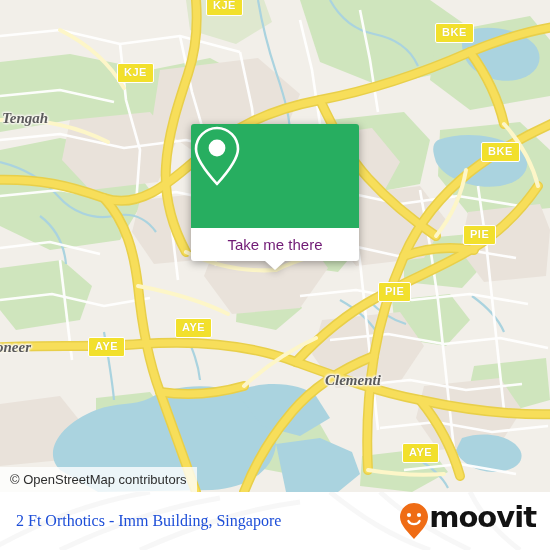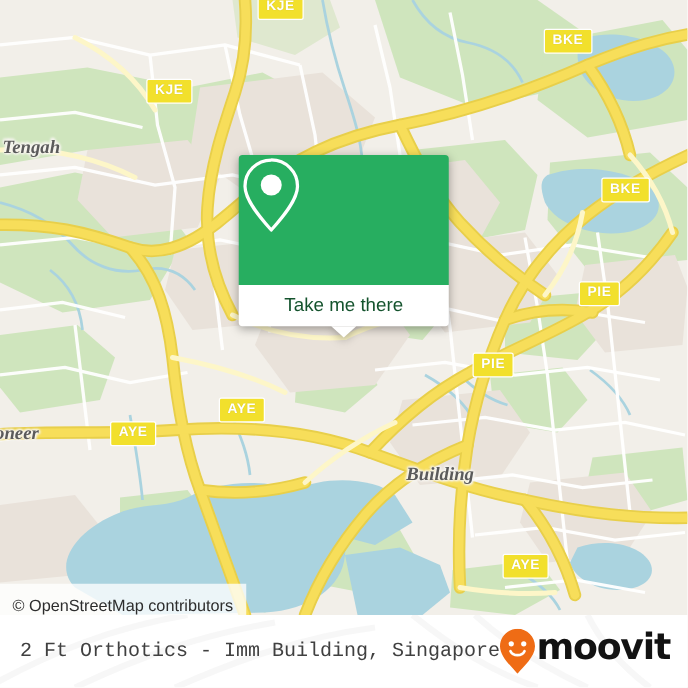--- a/index.html
+++ b/index.html
@@ -79,21 +79,21 @@
     height: 33px;
     display: flex;
     align-items: center;
     justify-content: center;
     border-bottom-left-radius: 3px;
     border-bottom-right-radius: 3px;
   }
   .popup-foot span {
     font-family: "Liberation Sans", sans-serif;
     font-size: 15px;
-    color: #14532d;
+    color: #701a75;
     white-space: nowrap;
   }
   .popup-tail {
     position: absolute;
     left: 50%;
     margin-left: -10px;
     top: 137px;
     width: 0; height: 0;
     border-left: 10px solid transparent;
     border-right: 10px solid transparent;
@@ -101,21 +101,21 @@
   }
 
   
   .osm-bar {
     position: absolute;
     left: 0; top: 467px;
     height: 25px;
     padding: 0 10px 0 10px;
     background: rgba(255,255,255,0.78);
     display: flex;
-    align-items: flex-end;
+    align-items: center;
   }
   .osm-bar span {
     font-family: "Liberation Sans", sans-serif;
     font-size: 13px;
     color: #2d2d2d;
     white-space: nowrap;
   }
 
   
   .bottombar {
@@ -123,23 +123,23 @@
     left: 0; top: 492px;
     width: 550px; height: 58px;
     background: #ffffff;
     display: flex;
     align-items: center;
     justify-content: space-between;
     padding: 0 14px 0 16px;
     overflow: hidden;
   }
   .bottombar-title {
-    font-family: Liberation Mono, monospace;
+    font-family: Liberation Serif, serif;
     font-size: 16px;
-    color: #404040;
+    color: #1d4ed8;
     white-space: nowrap;
     z-index: 2;
   }
   .moovit-logo {
     display: flex;
     align-items: flex-start;
     z-index: 2;
   }
   .moovit-logo svg { display: block; }
   .moovit-word {
@@ -297,21 +297,21 @@
         <path d="M436,236 C452,216 462,194 466,170"></path>
         <path d="M504,124 C520,142 532,162 538,186"></path>
         <path d="M368,470 C392,474 418,476 444,474"></path>
         <path d="M60,30 C88,44 110,64 124,88"></path>
         <path d="M276,270 C300,258 326,252 352,252"></path>
       </g>
     </svg>
 
     <div class="place-label" style="left:2px; top:110px;">Tengah</div>
     <div class="place-label" style="left:-4px; top:339px;">oneer</div>
-    <div class="place-label" style="left:325px; top:372px;">Building</div>
+    <div class="place-label" style="left:325px; top:372px;">Clementi</div>
 
     <div class="shield" style="left:206px; top:-4px;">KJE</div>
     <div class="shield" style="left:435px; top:23px;">BKE</div>
     <div class="shield" style="left:117px; top:63px;">KJE</div>
     <div class="shield" style="left:481px; top:142px;">BKE</div>
     <div class="shield" style="left:463px; top:225px;">PIE</div>
     <div class="shield" style="left:378px; top:282px;">PIE</div>
     <div class="shield" style="left:175px; top:318px;">AYE</div>
     <div class="shield" style="left:88px; top:337px;">AYE</div>
     <div class="shield" style="left:402px; top:443px;">AYE</div>

